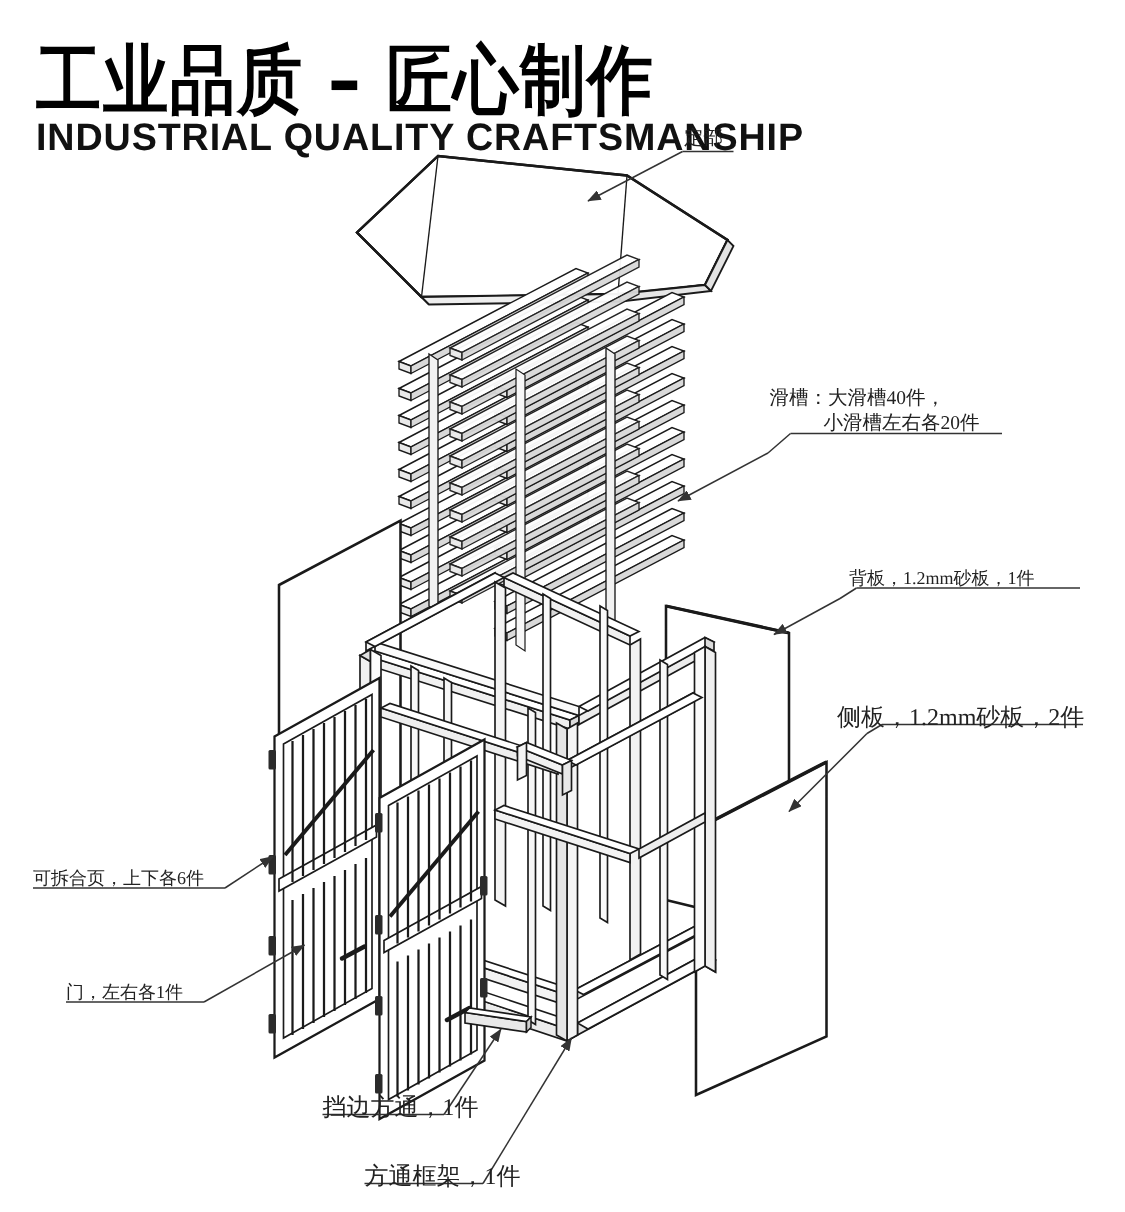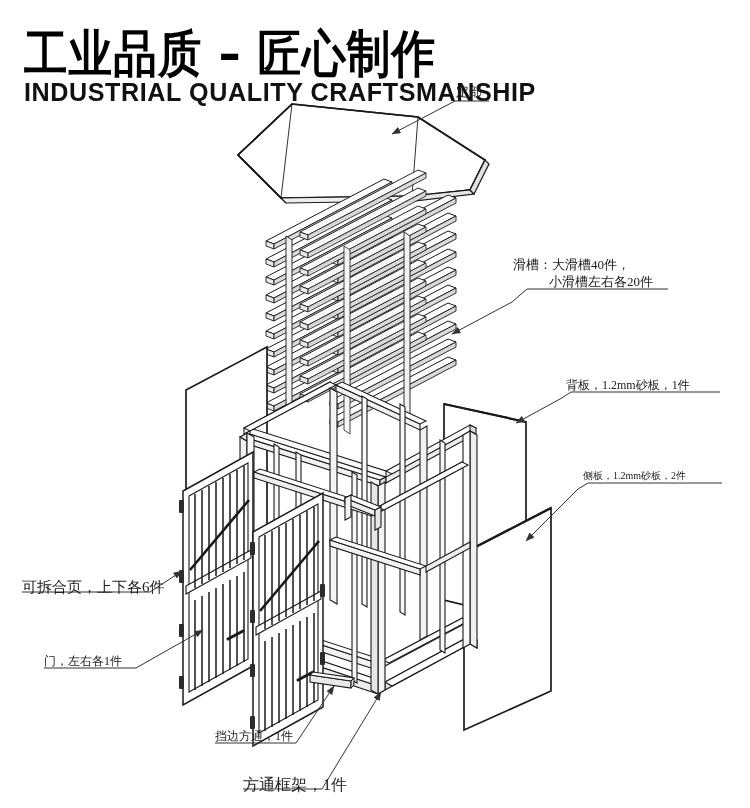--- a/index.html
+++ b/index.html
@@ -342,33 +342,33 @@
 
   <div class="callout" style="left:513px; top:257px; font-size:13px;">
     <span class="ln">滑槽：大滑槽40件，</span>
     <span class="ln" style="padding-left:36px;text-align:right;">小滑槽左右各20件</span>
   </div>
 
   <div class="callout" style="left:566px; top:378px; font-size:12px;">
     <span class="ln">背板，1.2mm砂板，1件</span>
   </div>
 
-  <div class="callout" style="left:583px; top:469px; font-size:10px;">
+  <div class="callout" style="left:558px; top:469px; font-size:16px;">
     <span class="ln">侧板，1.2mm砂板，2件</span>
   </div>
 
-  <div class="callout" style="left:22px; top:578px; font-size:15px;">
+  <div class="callout" style="left:22px; top:578px; font-size:12px;">
     <span class="ln">可拆合页，上下各6件</span>
   </div>
 
   <div class="callout" style="left:44px; top:654px; font-size:12px;">
     <span class="ln">门，左右各1件</span>
   </div>
 
-  <div class="callout" style="left:215px; top:729px; font-size:12px;">
+  <div class="callout" style="left:215px; top:729px; font-size:16px;">
     <span class="ln">挡边方通，1件</span>
   </div>
 
   <div class="callout" style="left:243px; top:775px; font-size:16px;">
     <span class="ln">方通框架，1件</span>
   </div>
 
 </div>
 
 </body></html>

